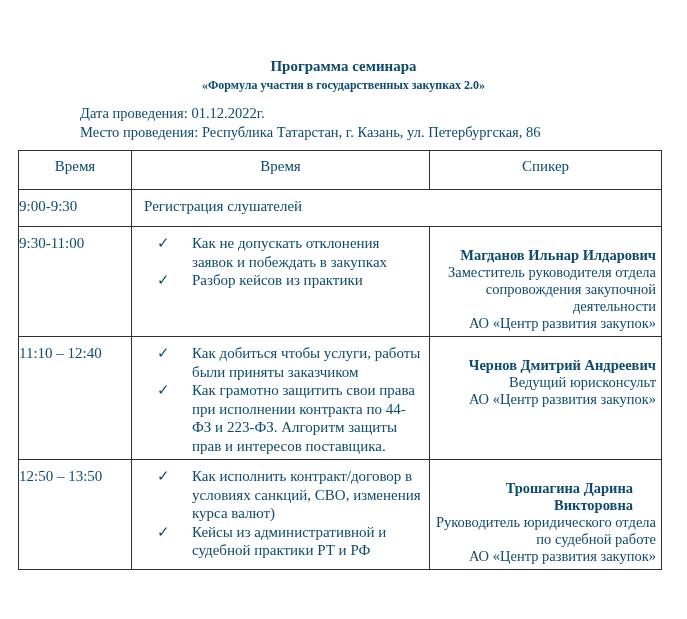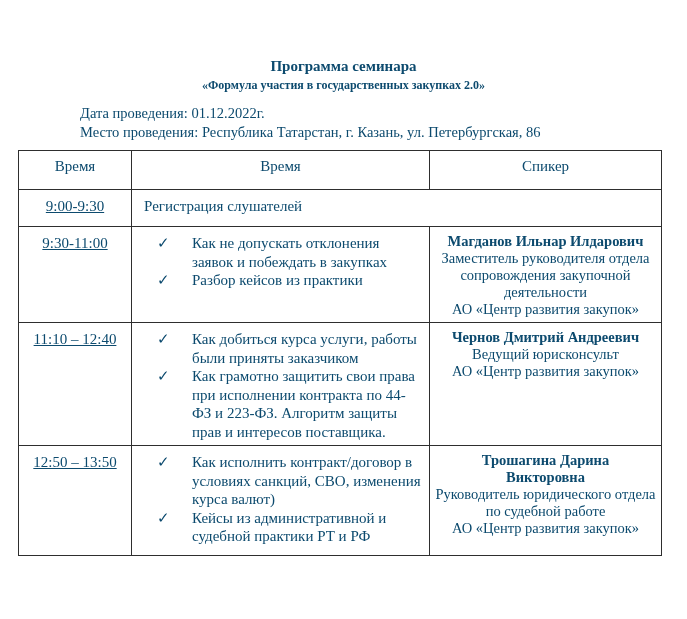--- a/index.html
+++ b/index.html
@@ -35,25 +35,25 @@
     height: 39px;
     padding-top: 6px;
     font-size: 15px;
   }
   tr.r1 { height: 37px; }
   tr.r2 { height: 86px; }
   tr.r3 { height: 104px; margin-top: 44px; }
   tr.r4 { height: 110px; margin-left: 42px; }
   tr.r5 { height: 50px; }
 
-  td.time-cell { text-align: center; padding-top: 7px; text-decoration: underline; }
+  td.time-cell { padding-top: 7px; }
   td.topics-cell { padding: 7px 4px 4px 0; }
   td.reg-cell { padding: 7px 6px 4px 12px; }
   td.center-cell { text-align: center; padding-top: 7px; }
-  td.speaker-cell { text-align: center; padding: 6px 5px 4px 5px; font-size: 14.5px; line-height: 17px; }
+  td.speaker-cell { text-align: right; padding: 20px 5px 4px 5px; font-size: 14.5px; line-height: 17px; }
 
   .topic-item { display: flex; padding-left: 25px; }
   .topic-item .check { flex: 0 0 35px; }
   .topic-item .topic-text { flex: 1 1 auto; padding-right: 4px; }
 
   .speaker-name { font-weight: bold; }
   .name-narrow { max-width: 175px; margin: 0 auto; }
 </style>
 </head>
 <body>
@@ -107,21 +107,21 @@
           <div>Заместитель руководителя отдела сопровождения закупочной деятельности</div>
           <div>АО «Центр развития закупок»</div>
         </td>
       </tr>
 
       <tr class="r3">
         <td class="time-cell">11:10 – 12:40</td>
         <td class="topics-cell">
           <div class="topic-item">
             <span class="check">✓</span>
-            <span class="topic-text">Как добиться курса услуги, работы были приняты заказчиком</span>
+            <span class="topic-text">Как добиться чтобы услуги, работы были приняты заказчиком</span>
           </div>
           <div class="topic-item">
             <span class="check">✓</span>
             <span class="topic-text">Как грамотно защитить свои права при исполнении контракта по 44-ФЗ и 223-ФЗ. Алгоритм защиты прав и интересов поставщика.</span>
           </div>
         </td>
         <td class="speaker-cell">
           <div class="speaker-name">Чернов Дмитрий Андреевич</div>
           <div>Ведущий юрисконсульт</div>
           <div>АО «Центр развития закупок»</div>

